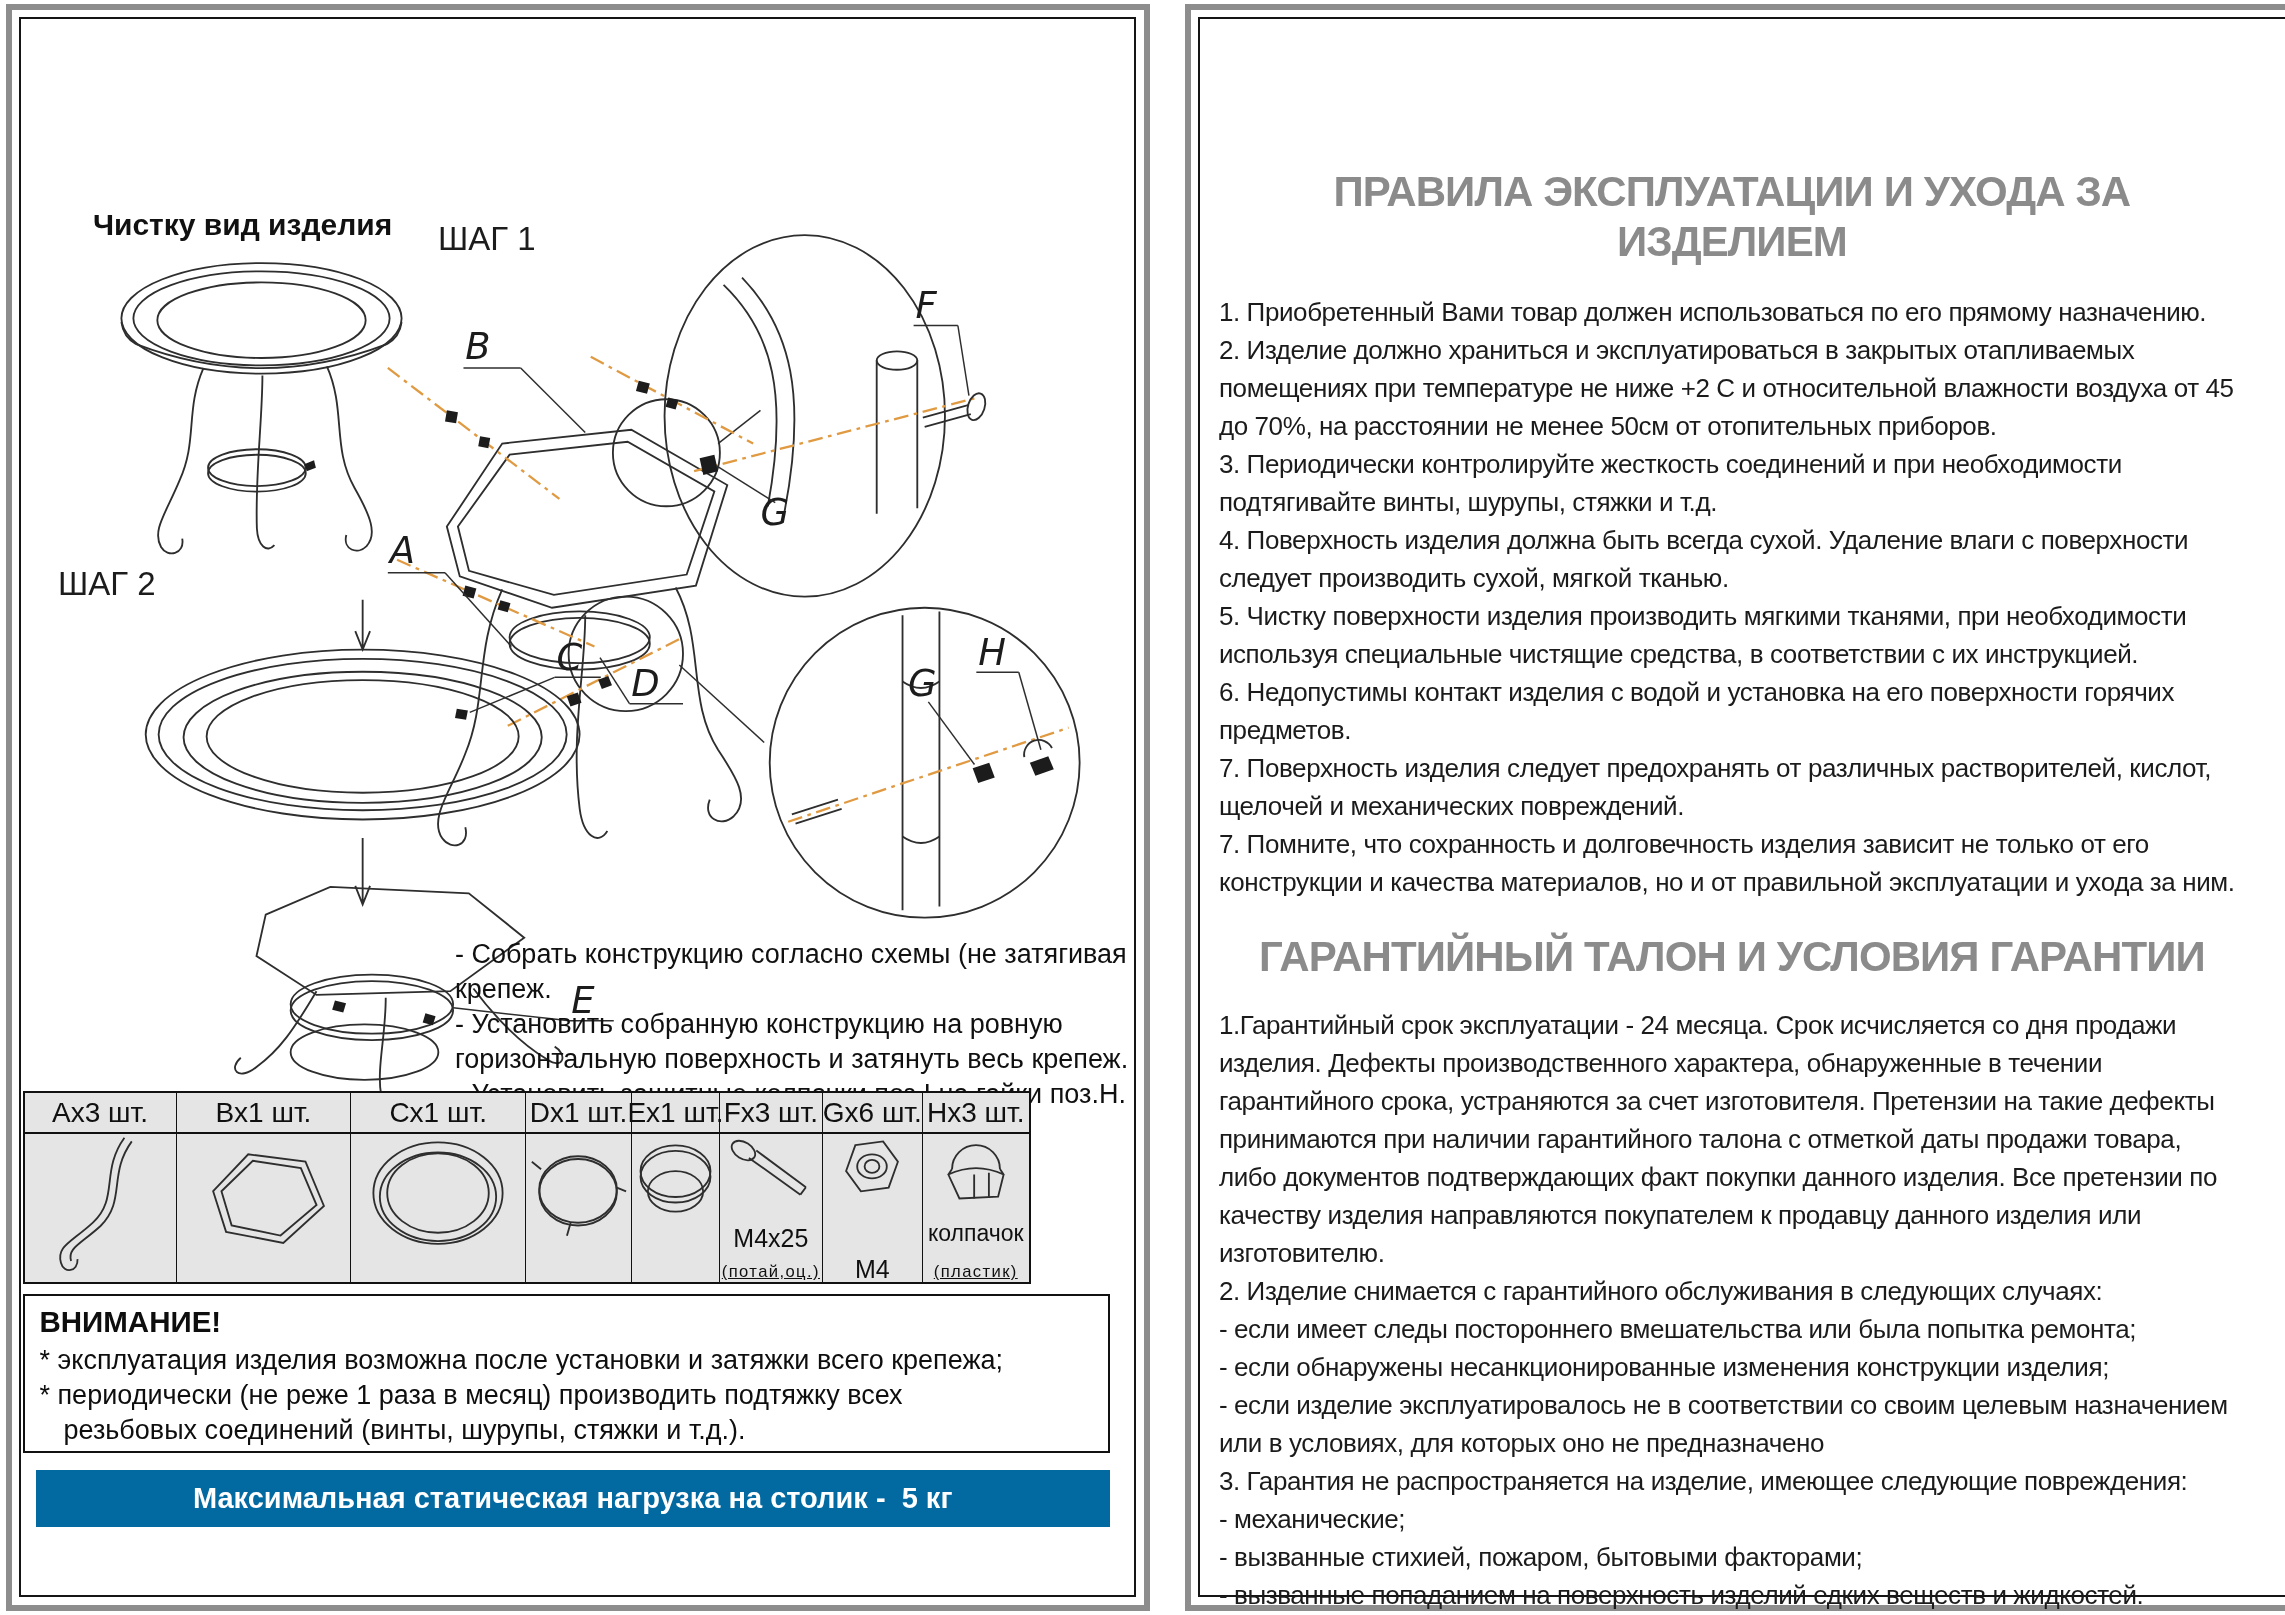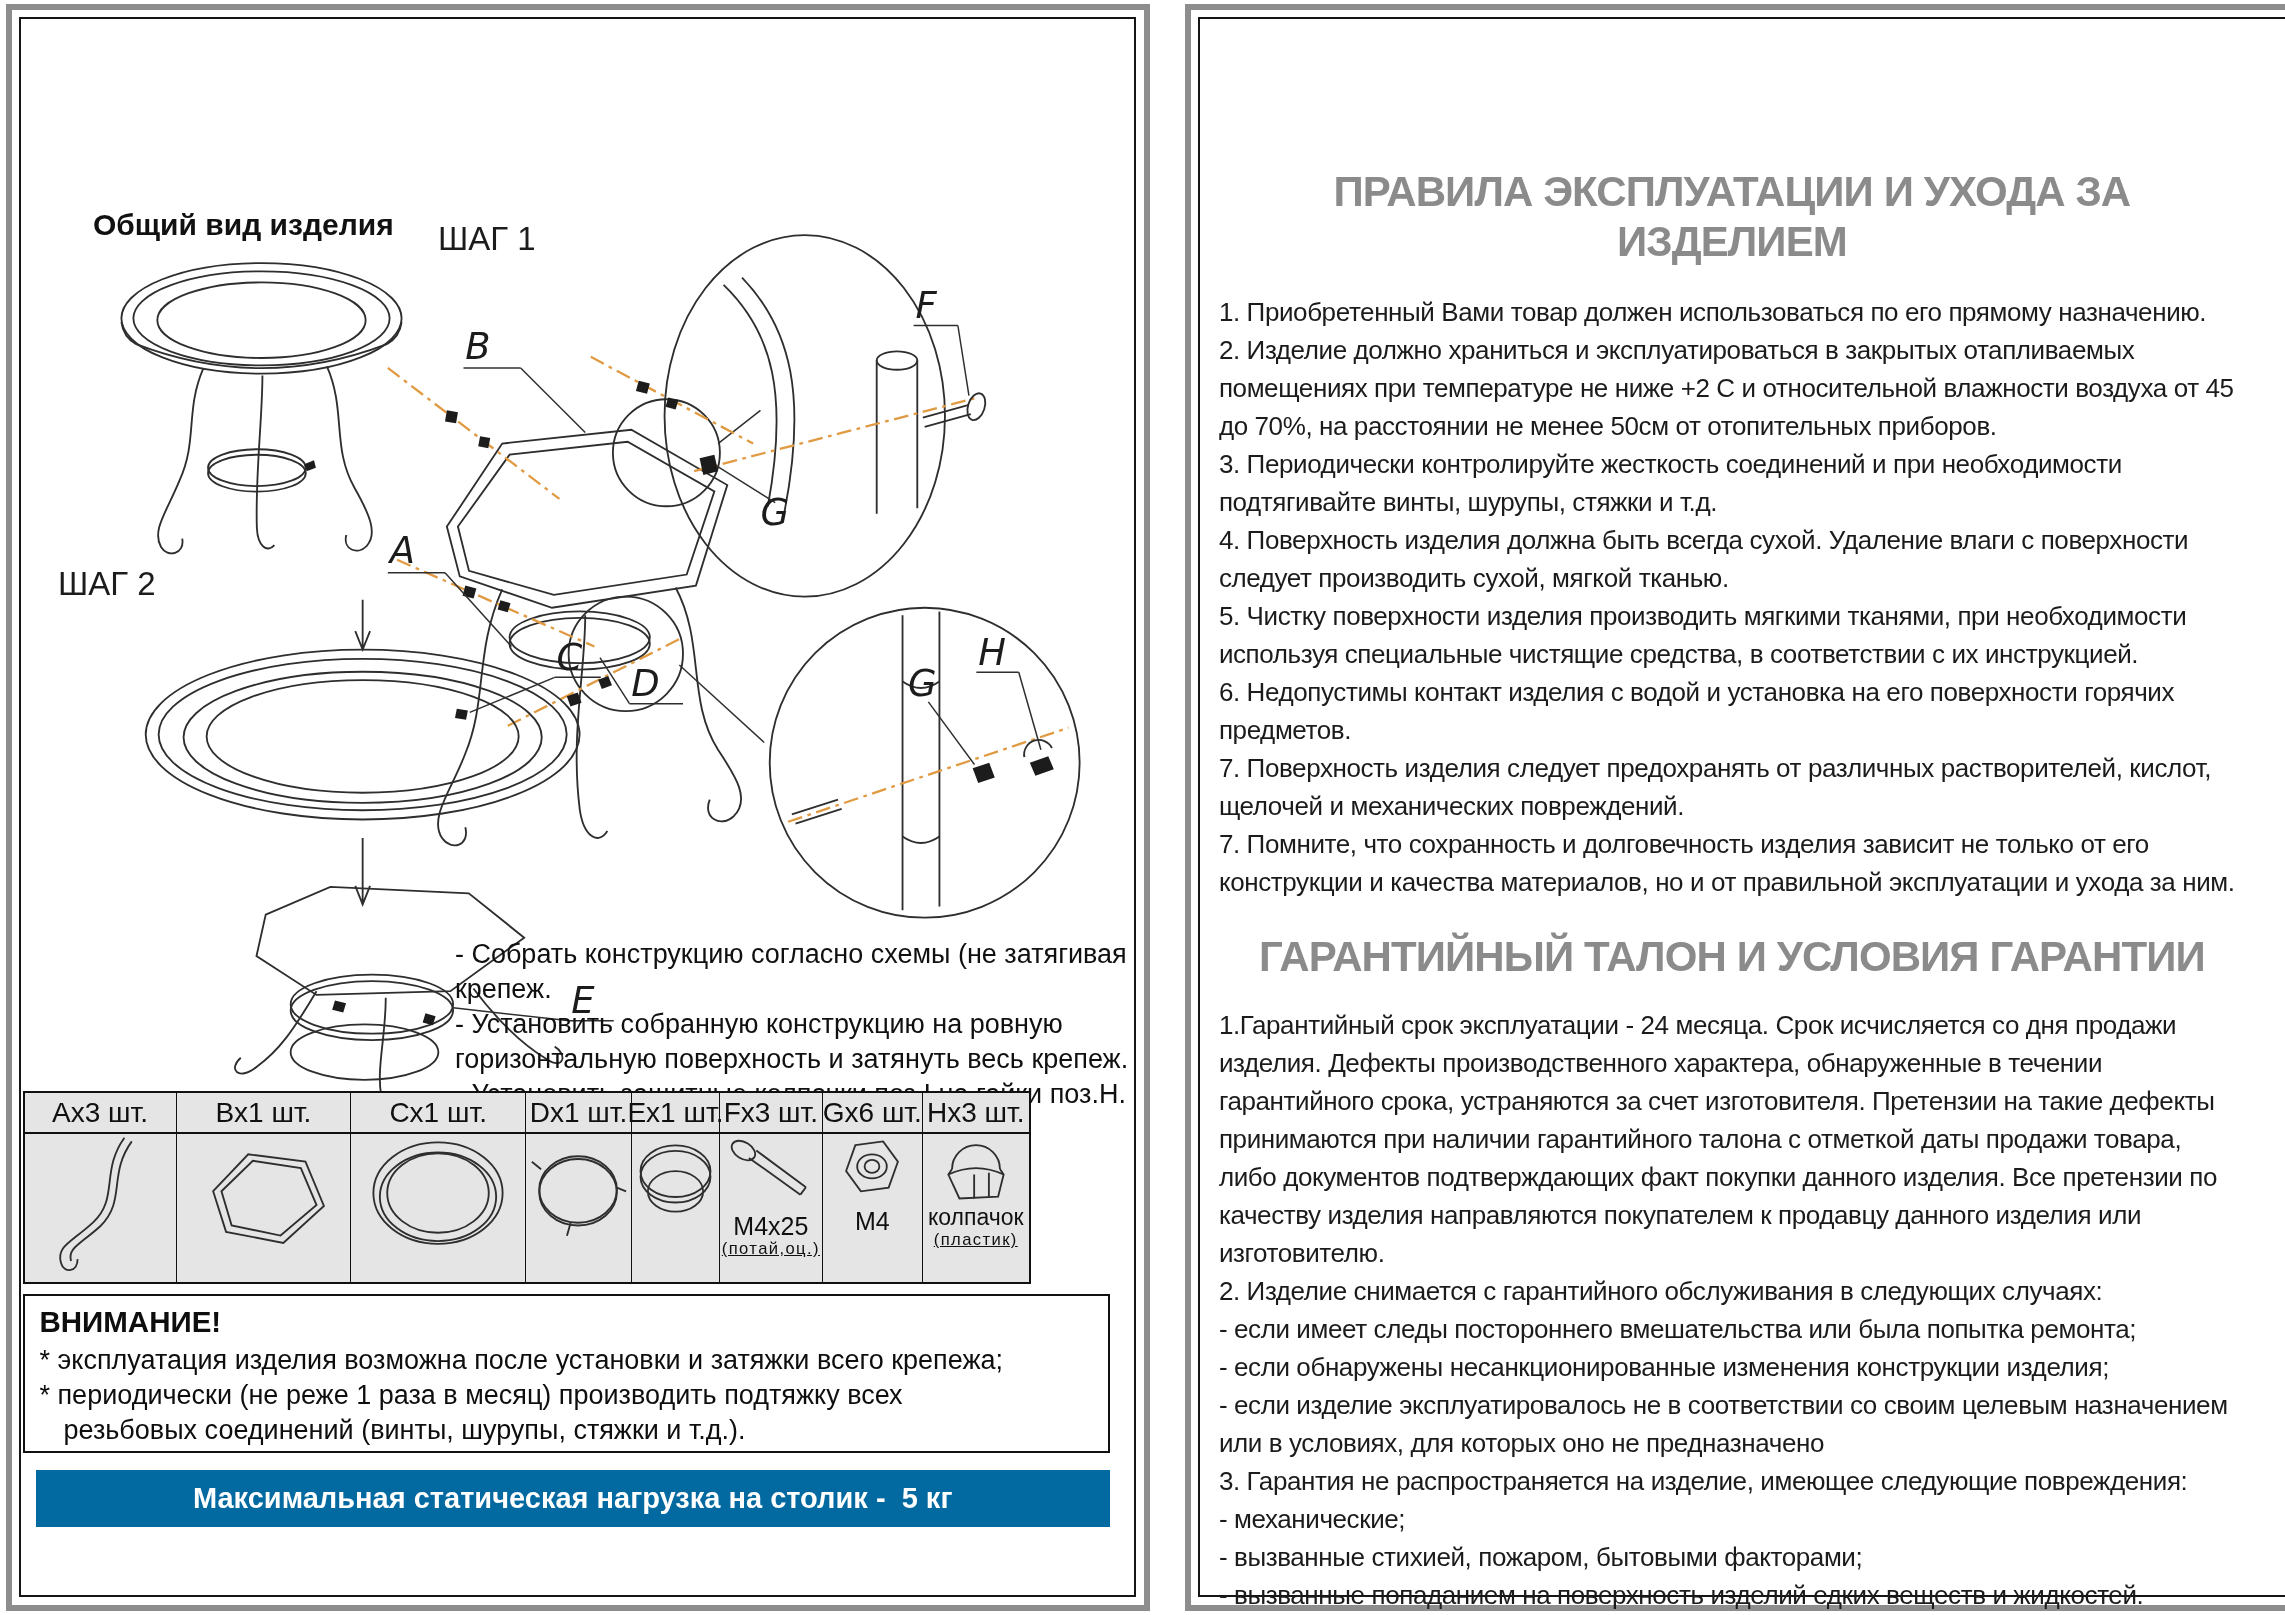--- a/index.html
+++ b/index.html
@@ -25,21 +25,21 @@
   .axis { stroke:#e09a42; stroke-width:2.5; stroke-dasharray:16 6 4 6; fill:none; }
   .fast { fill:#1c1c1c; stroke:none; }
   .leader { stroke:#2e2e2e; stroke-width:1.6; fill:none; }
 
   .instructions { left:434px; top:918px; width:688px; font-size:27px; line-height:35px; color:#101010; }
 
   .parts-table { left:1.8px; top:1072px; width:1008px; display:flex; border:2.8px solid #111; background:#e5e5e5; }
   .pcol { border-right:1.8px solid #111; display:flex; flex-direction:column; }
   .pcol:last-child { border-right:none; }
   .pcol-h { height:41px; border-bottom:2.8px solid #111; font-size:28px; color:#101010; display:flex; align-items:center; justify-content:center; white-space:nowrap; }
-  .pcol-b { height:148px; display:flex; flex-direction:column; align-items:center; justify-content:flex-start; }
+  .pcol-b { height:148px; display:flex; flex-direction:column; align-items:center; justify-content:space-between; }
   .spec { font-size:25px; color:#101010; line-height:26px; }
   .spec-note { font-size:16.6px; letter-spacing:1.4px; color:#101010; line-height:20px;text-decoration:underline; }
 
   .attention { left:1.8px; top:1275px; width:1087px; height:159px; border:2.8px solid #111; padding:9.2px 14.8px; color:#0e0e0e; }
   .attention-title { font-size:29.5px; font-weight:bold; margin-bottom:3.7px; }
   .attention p { font-size:27px; line-height:35px; }
   .attention p.cont { padding-left:24px; }
 
   .load-bar { left:14.8px; top:1451px; width:1074px; height:57px; background:#0369a1; color:#ffffff; font-weight:bold; font-size:29px; display:flex; align-items:center; justify-content:center; white-space:pre-wrap; }
 
@@ -51,21 +51,21 @@
   .rp-title-2 { margin-top:31px; margin-bottom:24px; }
 </style>
 </head>
 <body>
 
 <div class="sheet">
 
   <div class="page page-left">
     <div class="page-inner">
 
-      <div class="abs gv-title">Общий вид изделия</div>
+      <div class="abs gv-title">Чистку вид изделия</div>
 
       <svg class="abs" style="left:88px;top:233px;" width="305" height="318" viewBox="0 0 330 345">
         <g class="drawing">
           <ellipse cx="165" cy="72" rx="152" ry="60"></ellipse>
           <ellipse cx="165" cy="72" rx="139" ry="51"></ellipse>
           <ellipse cx="165" cy="74" rx="113" ry="41"></ellipse>
           <path d="M13 76 q2 16 16 24 M317 76 q-2 16 -16 24 M29 100 q136 52 272 0"></path>
           <path d="M102 126 C82 172 96 204 76 248 C61 284 46 302 56 320 C63 332 82 328 79 311"></path>
           <path d="M236 124 C257 172 241 212 266 256 C283 286 291 306 279 319 C269 329 253 323 257 307"></path>
           <path d="M166 134 C166 182 158 242 160 300 C161 319 171 327 179 318"></path>

